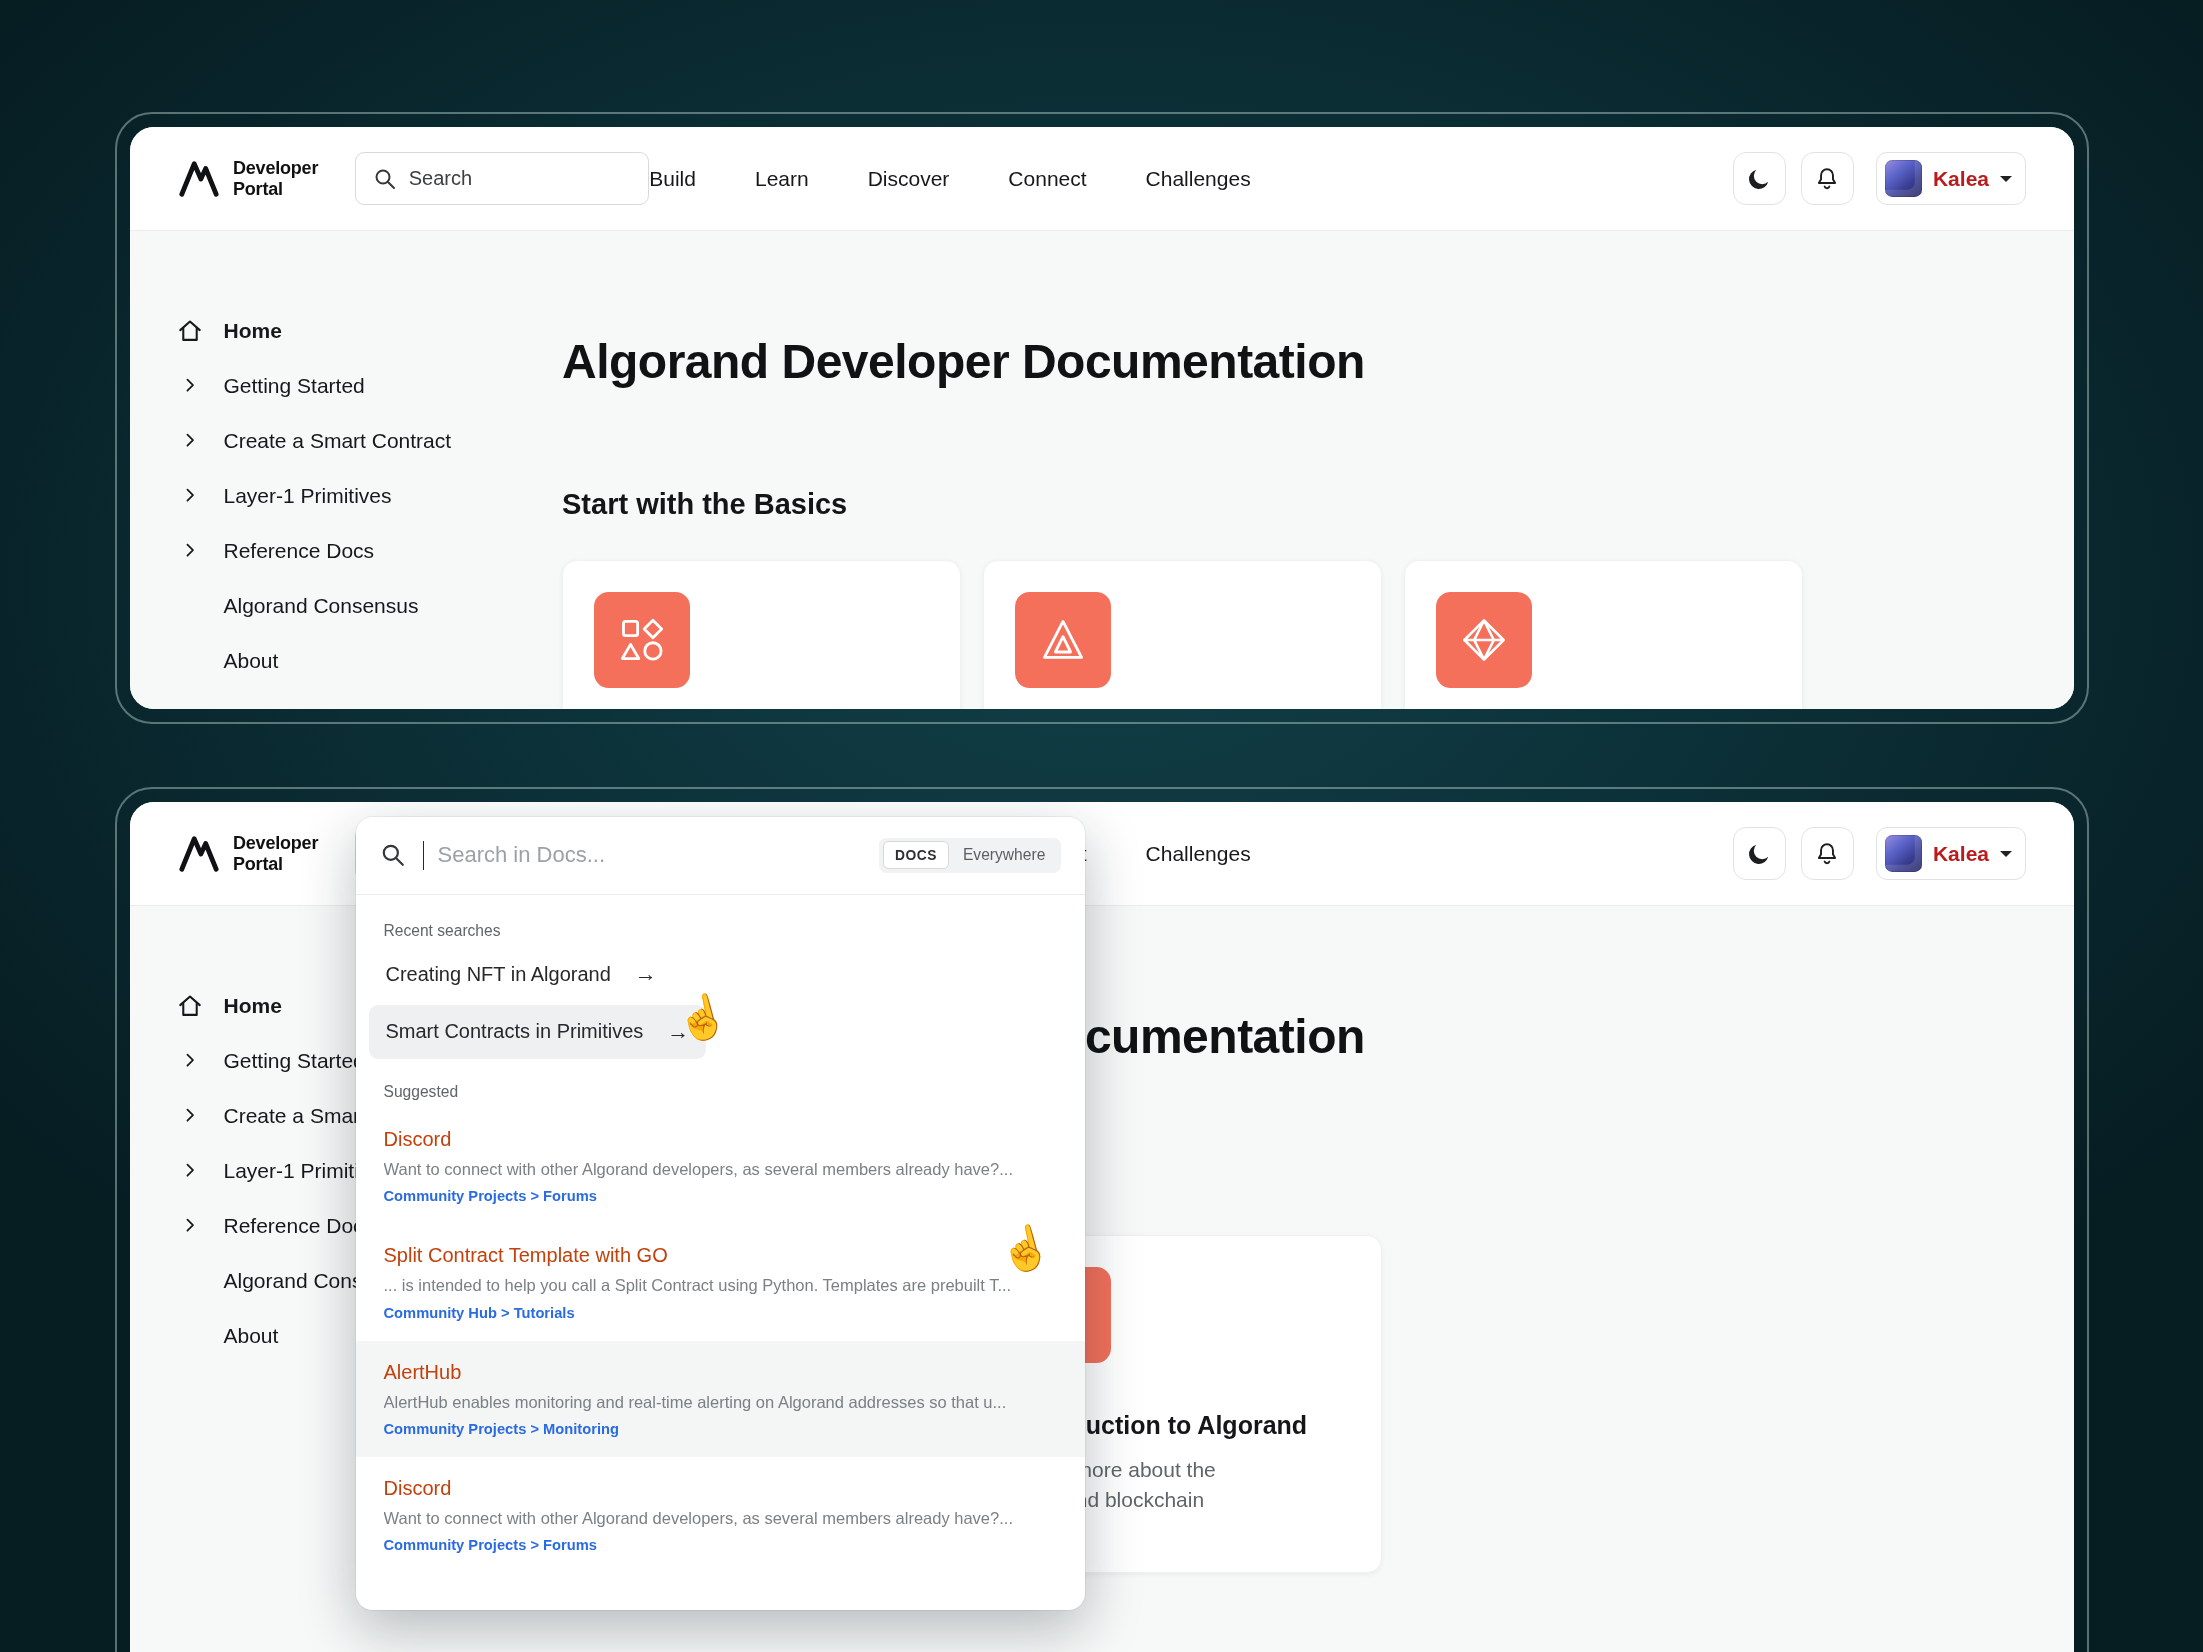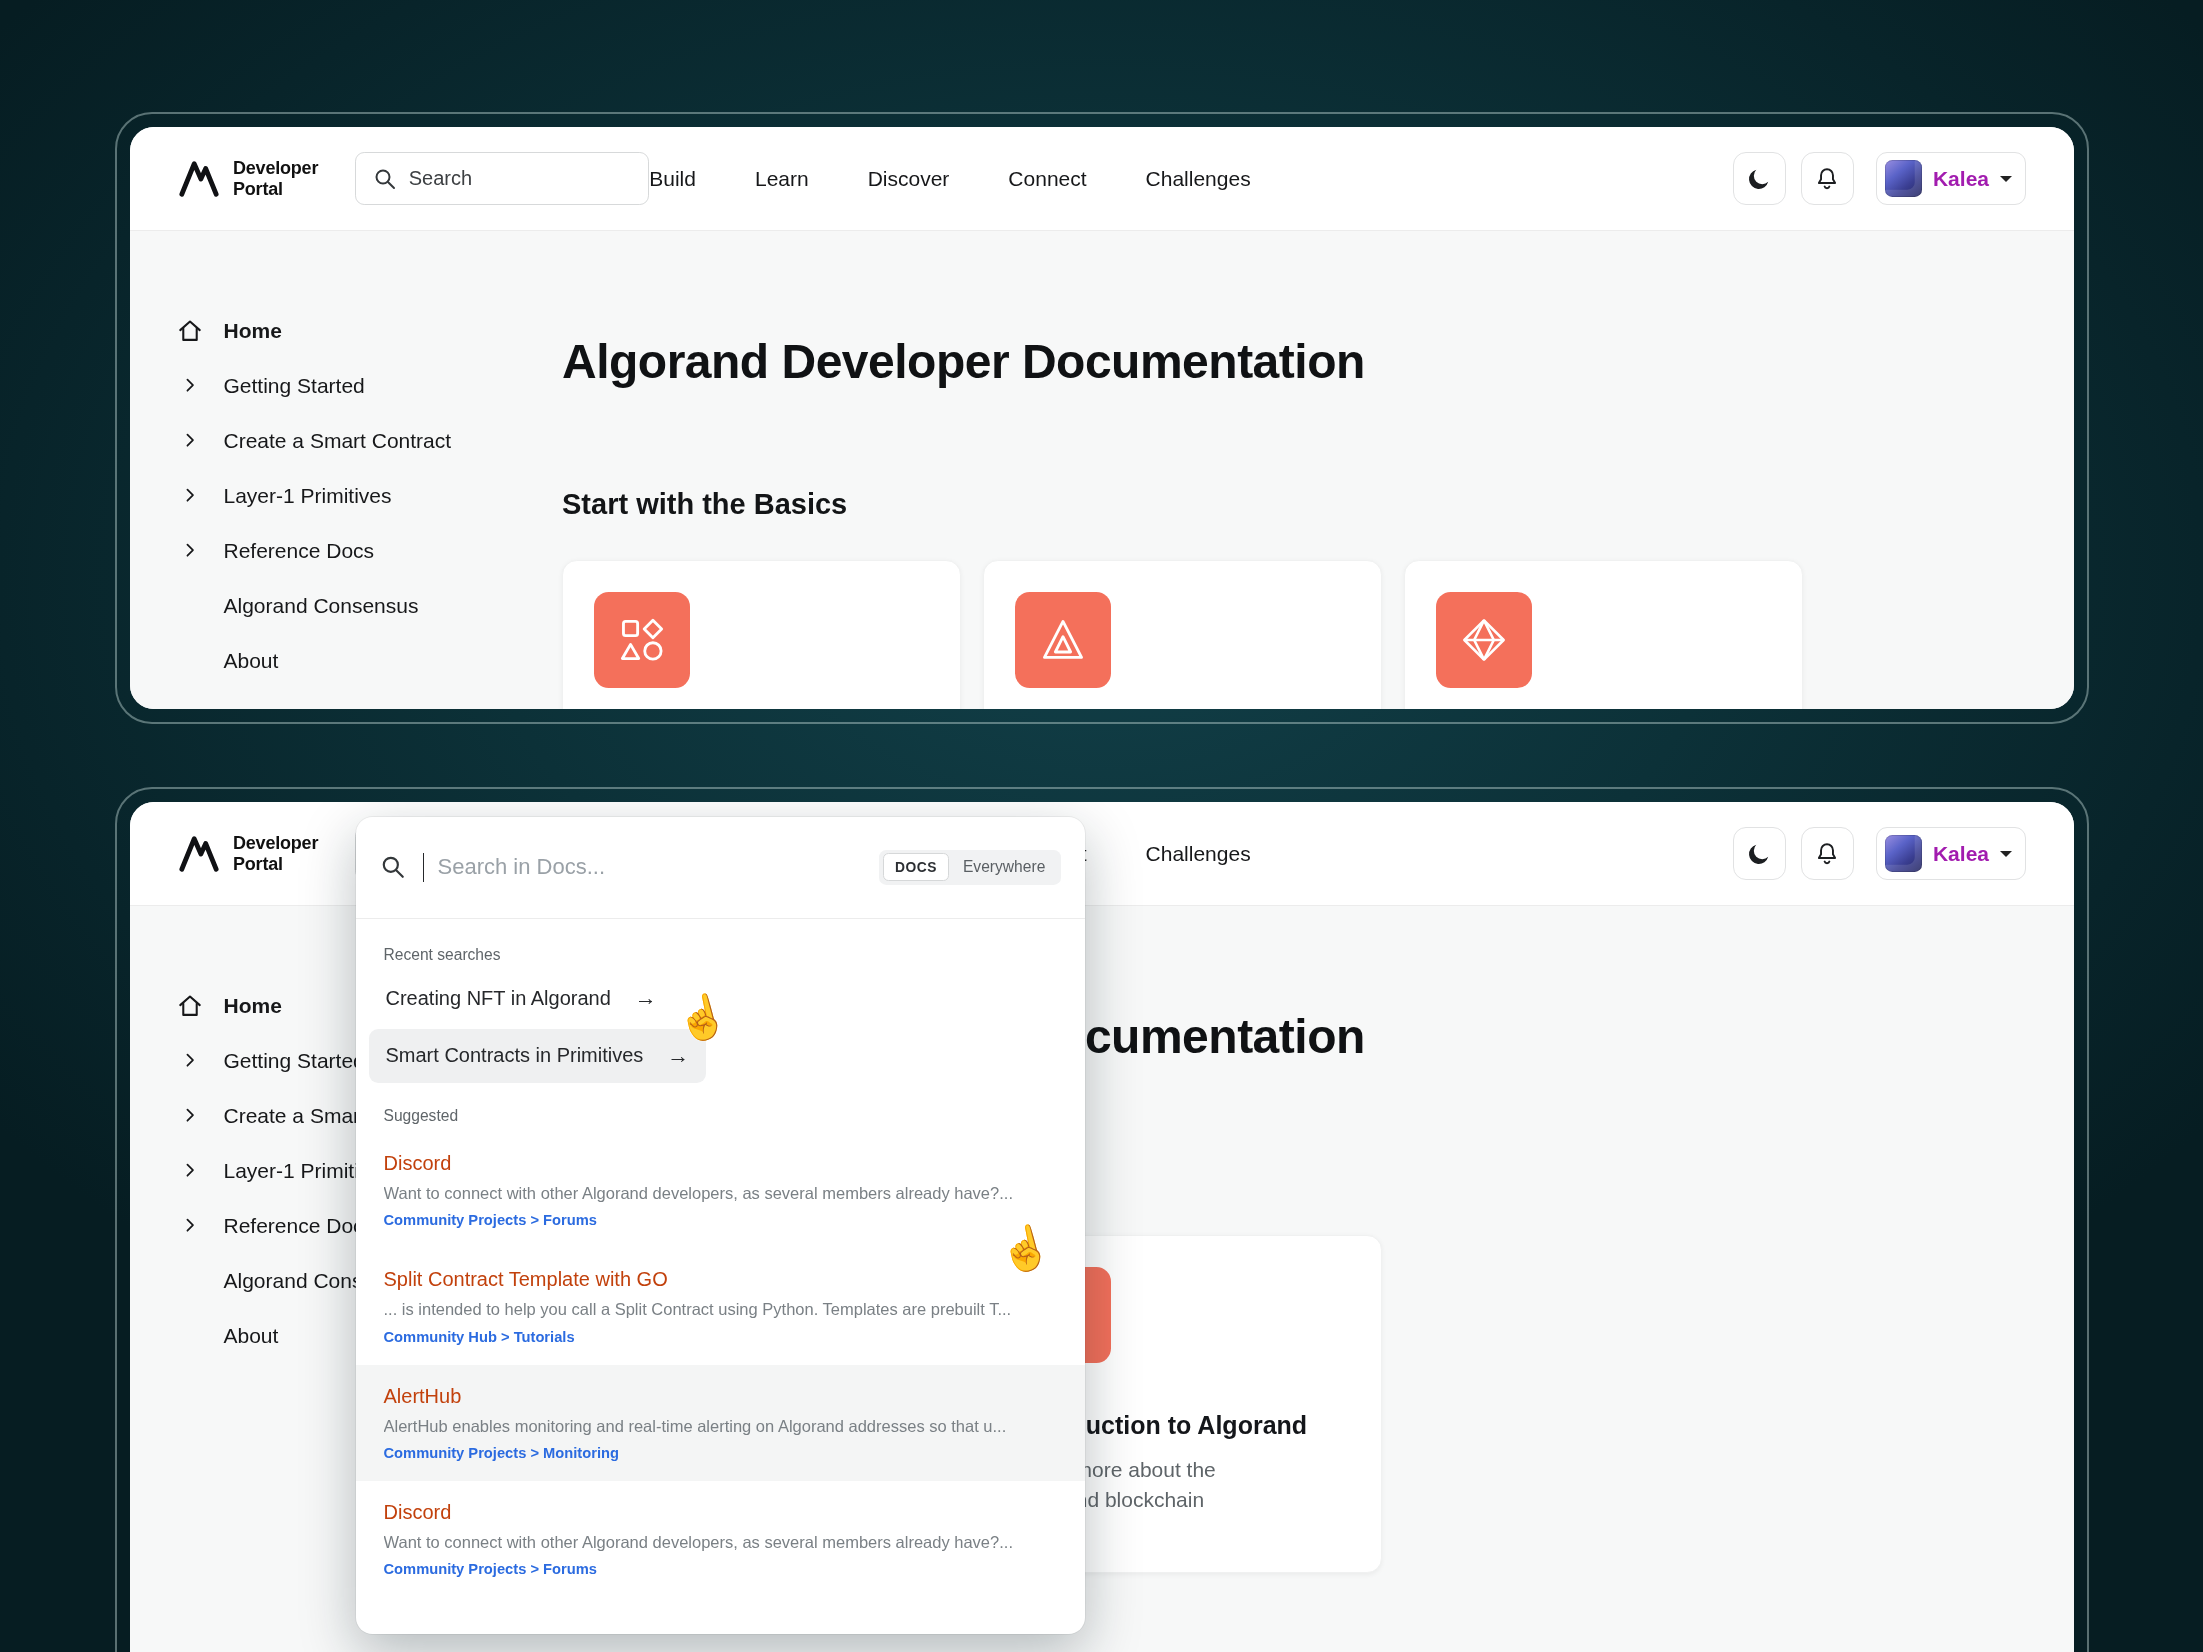--- a/index.html
+++ b/index.html
@@ -23,40 +23,40 @@
   .logo{width:42px;height:42px;flex:0 0 auto;}
   .brand{font-size:18px;font-weight:700;line-height:1.12;margin-left:13px;color:#111;letter-spacing:-0.2px;}
   .searchbox{margin-left:37px;width:294px;height:53px;border:0.9px solid #d7d9da;border-radius:9.2px;display:flex;align-items:center;padding:0 16.5px;gap:12px;box-sizing:border-box;background:#fff;cursor:text;}
   .searchbox .q{font-size:20px;color:#3d4043;}
   .nav{flex:1;display:flex;justify-content:flex-start;gap:59px;}
   .nav a{font-size:21px;color:#17181a;text-decoration:none;cursor:pointer;}
   .actions{display:flex;align-items:center;gap:14.7px;}
   .iconbtn{width:53px;height:53px;border:0.9px solid #e1e2e3;border-radius:13px;background:#fff;display:flex;align-items:center;justify-content:center;cursor:pointer;padding:0;}
   .userpill{height:53px;border:0.9px solid #e1e2e3;border-radius:11px;display:flex;align-items:center;gap:11px;padding:0 13px 0 8.3px;margin-left:7.3px;cursor:pointer;box-sizing:border-box;}
   .avatar{width:37px;height:37px;border-radius:7.3px;background:linear-gradient(140deg,#9b90e2 0%,#5a63c8 35%,#3b3f93 65%,#23255f 100%);box-shadow:inset 0 0 0 0.9px rgba(0,0,0,.15), inset -7.3px -7.3px 0 rgba(255,255,255,.12);}
-  .uname{font-size:21px;font-weight:700;color:#a21caf;}
+  .uname{font-size:21px;font-weight:700;color:#b91c1c;}
   .caret{width:0;height:0;border:6.4px solid transparent;border-top-color:#222;margin-top:6.4px;}
   
   .bd{flex:1;display:flex;background:#f7f8f8;position:relative;overflow:hidden;}
   .side{width:432px;min-width:432px;padding:72px 0 0 46px;box-sizing:border-box;}
   .sitem{display:flex;align-items:center;gap:20px;height:55px;font-size:21px;color:#17181a;cursor:pointer;}
   .sitem.active{font-weight:700;}
   .sitem .ic{width:27.5px;min-width:27.5px;display:flex;justify-content:center;align-items:center;}
   .main{flex:1;padding-top:107px;}
   .ptitle{margin:0;font-size:48px;line-height:1;font-weight:800;color:#101214;letter-spacing:-0.5px;font-family:"Liberation Sans",sans-serif;}
   .stitle{margin:103px 0 0 0;font-size:29px;line-height:31px;font-weight:700;color:#131517;}
   .cards{margin-top:40px;display:flex;gap:22px;}
   .card{width:399px;height:338px;background:#fff;border:0.9px solid #f0f1f1;border-radius:14.7px;box-shadow:0 1.8px 5.5px rgba(0,0,0,0.05);padding:31px;box-sizing:border-box;cursor:pointer;}
   .tile{width:96px;height:96px;border-radius:14.7px;background:#f4705b;display:flex;align-items:center;justify-content:center;}
   .ctitle{margin-top:48px;font-size:25px;font-weight:700;color:#14161a;}
   .cdesc{margin-top:14.7px;font-size:21px;line-height:1.42;color:#5f6569;max-width:285px;}
   
   .overlay{position:absolute;left:226px;top:14.7px;width:729px;background:#fff;border-radius:16.5px;z-index:30;
     box-shadow:0 18.4px 55px rgba(10,30,35,0.28), 0 0 0 0.9px rgba(0,0,0,0.05);}
-  .ov-search{height:77px;display:flex;align-items:center;padding:12px 24px;gap:13px;border-bottom:0.9px solid #ececec;}
+  .ov-search{height:77px;display:flex;align-items:center;padding:0 24px;gap:13px;border-bottom:0.9px solid #ececec;}
   .icaret{width:1.8px;height:29px;background:#26282b;margin-left:3.7px;}
   .ov-q{font-size:22px;color:#9aa1a7;flex:1;cursor:text;}
   .scope{display:flex;align-items:center;background:#f1f2f3;border-radius:7.3px;padding:3.7px;gap:1.8px;justify-content:center;}
   .scope .docs{background:#fff;border:0.9px solid #d6d8d9;border-radius:5.5px;font-size:13.8px;font-weight:700;letter-spacing:0.6px;color:#2c2f33;padding:5.5px 11px;cursor:pointer;}
   .scope .every{font-size:15.6px;color:#5a5f63;padding:0 12px;cursor:pointer;}
   .ov-body{padding:13px 0 37px;}
   .ov-label{margin:14.7px 27.5px 7.3px;font-size:15.6px;color:#5f6569;}
   .ov-label.suglab{margin-top:24px;}
   .rrow{display:flex;width:max-content;align-items:center;gap:24px;margin:3.7px 13px;padding:13.8px 16.5px;border-radius:9.2px;font-size:20px;color:#26282b;cursor:pointer;}
   .rrow.hl{background:#eff0f1;}

